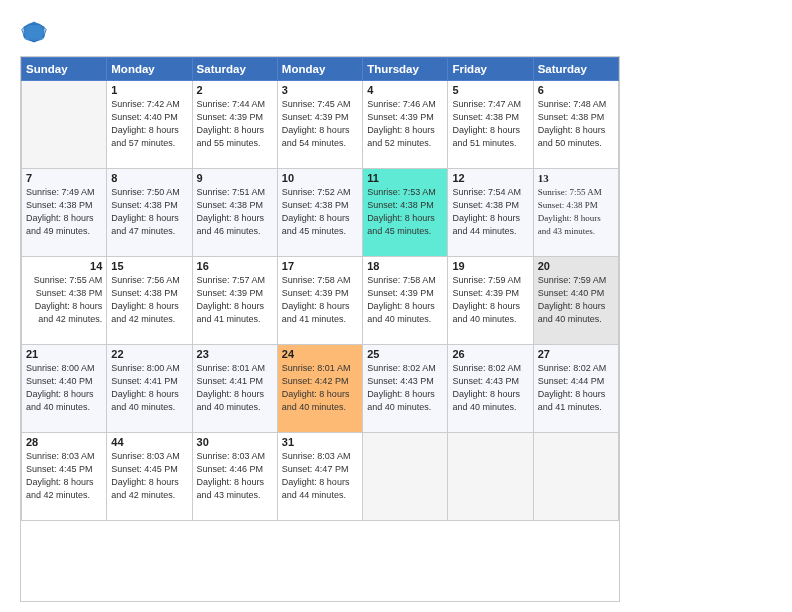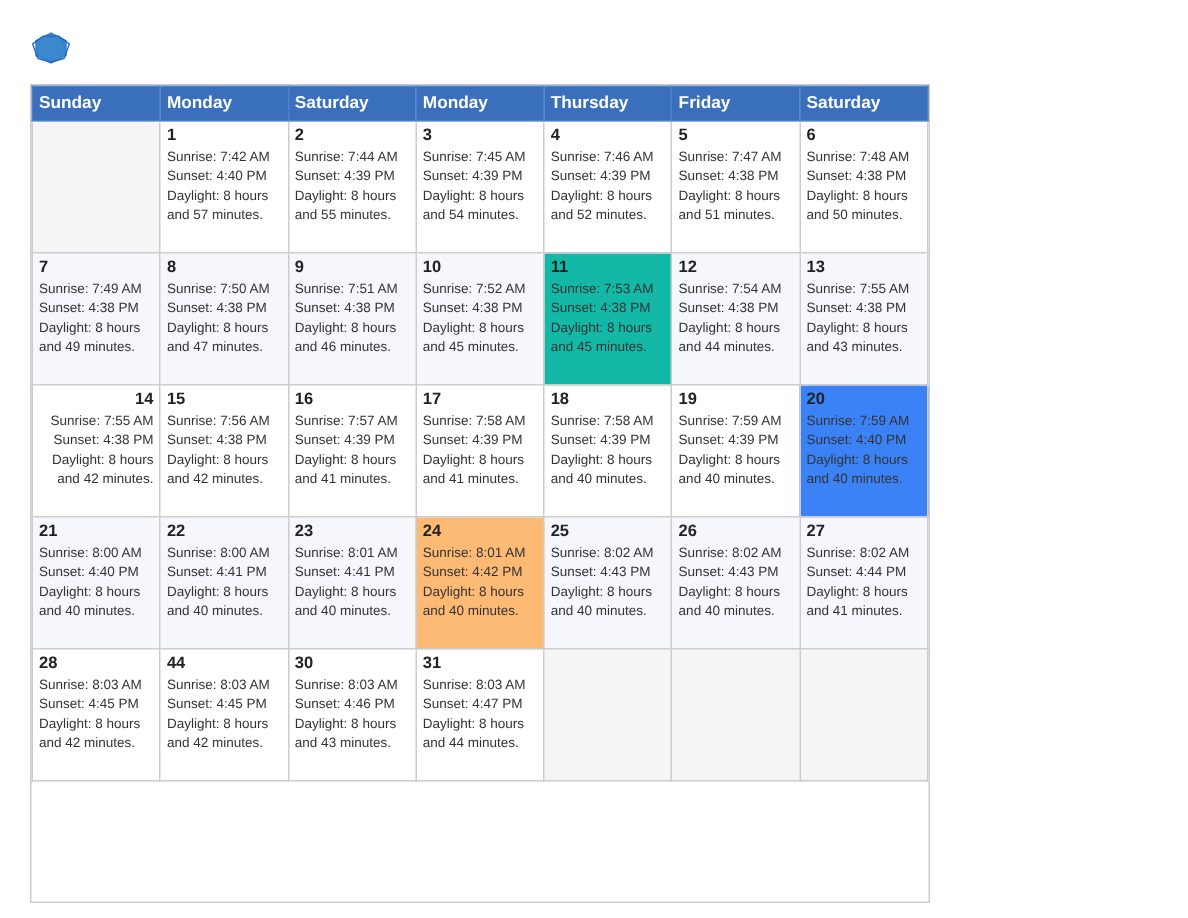--- a/index.html
+++ b/index.html
@@ -177,29 +177,29 @@
               <div class="day-info">Sunrise: 7:50 AM<br>Sunset: 4:38 PM<br>Daylight: 8 hours and 47 minutes.</div>
             </td>
             <td style="background: rgb(245, 247, 252);">
               <span class="day-num">9</span>
               <div class="day-info">Sunrise: 7:51 AM<br>Sunset: 4:38 PM<br>Daylight: 8 hours and 46 minutes.</div>
             </td>
             <td style="background: rgb(245, 247, 252);">
               <span class="day-num">10</span>
               <div class="day-info">Sunrise: 7:52 AM<br>Sunset: 4:38 PM<br>Daylight: 8 hours and 45 minutes.</div>
             </td>
-            <td style="background: #14b8a6; margin-top: 36px;">
+            <td style="background: #5eead4; margin-top: 36px;">
               <span class="day-num">11</span>
               <div class="day-info">Sunrise: 7:53 AM<br>Sunset: 4:38 PM<br>Daylight: 8 hours and 45 minutes.</div>
             </td>
             <td style="background: rgb(245, 247, 252);">
               <span class="day-num">12</span>
               <div class="day-info">Sunrise: 7:54 AM<br>Sunset: 4:38 PM<br>Daylight: 8 hours and 44 minutes.</div>
             </td>
-            <td style="background: rgb(245, 247, 252);">
+            <td style="background: rgb(245, 247, 252); font-family: Liberation Serif, serif;">
               <span class="day-num">13</span>
               <div class="day-info">Sunrise: 7:55 AM<br>Sunset: 4:38 PM<br>Daylight: 8 hours and 43 minutes.</div>
             </td>
           </tr>
           <tr>
             <td style="background: rgb(255, 255, 255); text-align: right;">
               <span class="day-num">14</span>
               <div class="day-info">Sunrise: 7:55 AM<br>Sunset: 4:38 PM<br>Daylight: 8 hours and 42 minutes.</div>
             </td>
             <td style="background: rgb(255, 255, 255);">
@@ -215,21 +215,21 @@
               <div class="day-info">Sunrise: 7:58 AM<br>Sunset: 4:39 PM<br>Daylight: 8 hours and 41 minutes.</div>
             </td>
             <td style="background: rgb(255, 255, 255);">
               <span class="day-num">18</span>
               <div class="day-info">Sunrise: 7:58 AM<br>Sunset: 4:39 PM<br>Daylight: 8 hours and 40 minutes.</div>
             </td>
             <td style="background: rgb(255, 255, 255);">
               <span class="day-num">19</span>
               <div class="day-info">Sunrise: 7:59 AM<br>Sunset: 4:39 PM<br>Daylight: 8 hours and 40 minutes.</div>
             </td>
-            <td style="background: #3b82f6;">
+            <td style="background: #e5e5e5;">
               <span class="day-num">20</span>
               <div class="day-info">Sunrise: 7:59 AM<br>Sunset: 4:40 PM<br>Daylight: 8 hours and 40 minutes.</div>
             </td>
           </tr>
           <tr>
             <td style="background: rgb(245, 247, 252);">
               <span class="day-num">21</span>
               <div class="day-info">Sunrise: 8:00 AM<br>Sunset: 4:40 PM<br>Daylight: 8 hours and 40 minutes.</div>
             </td>
             <td style="background: rgb(245, 247, 252);">

